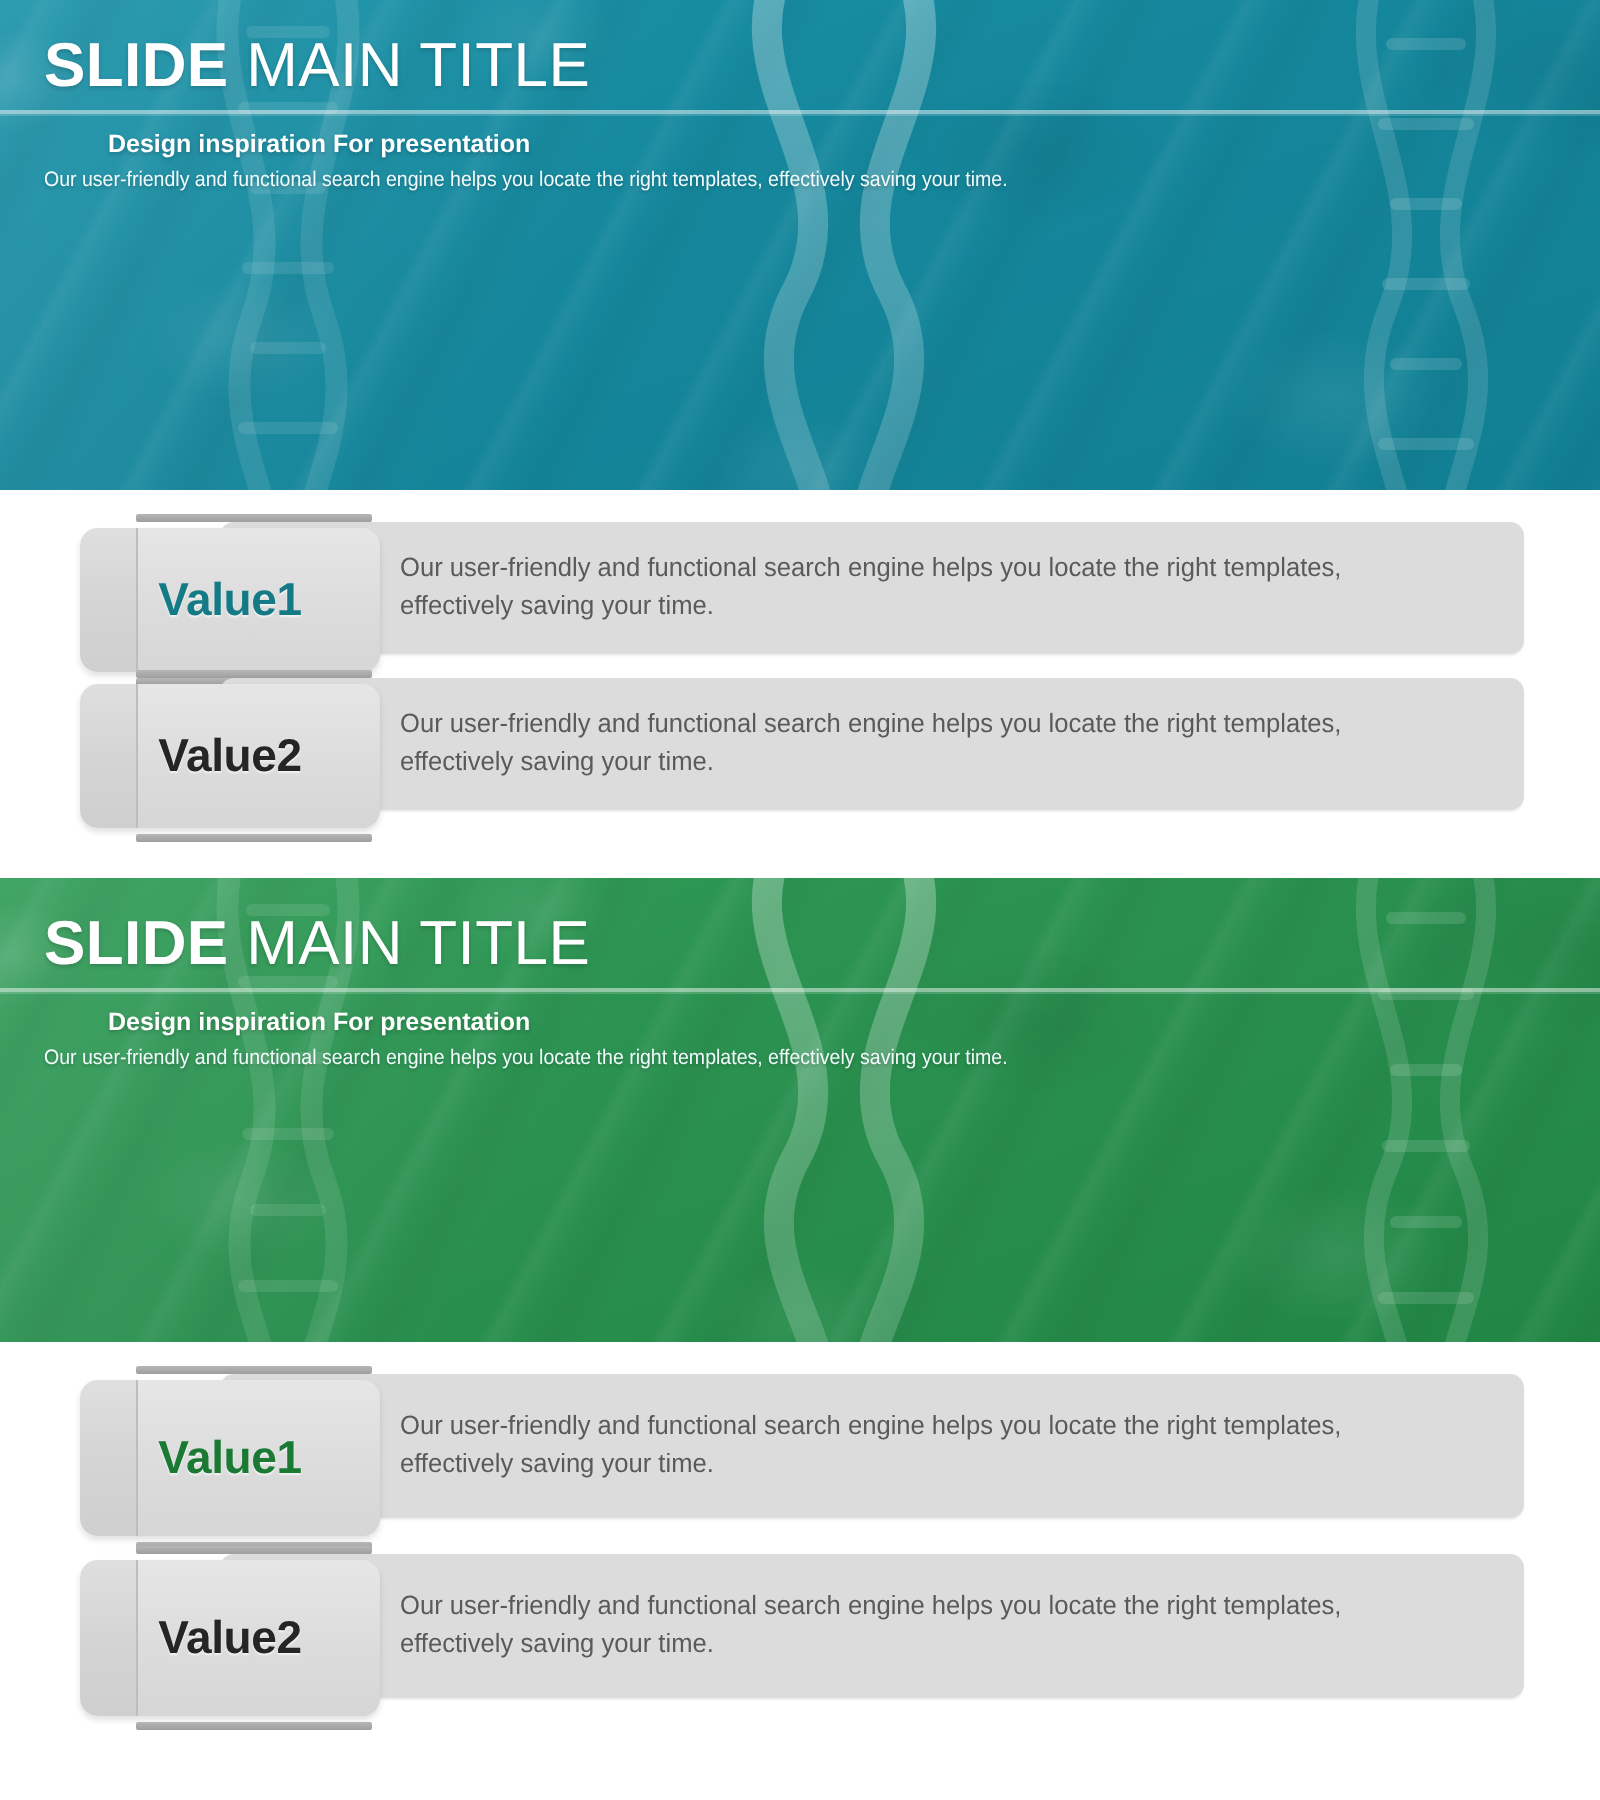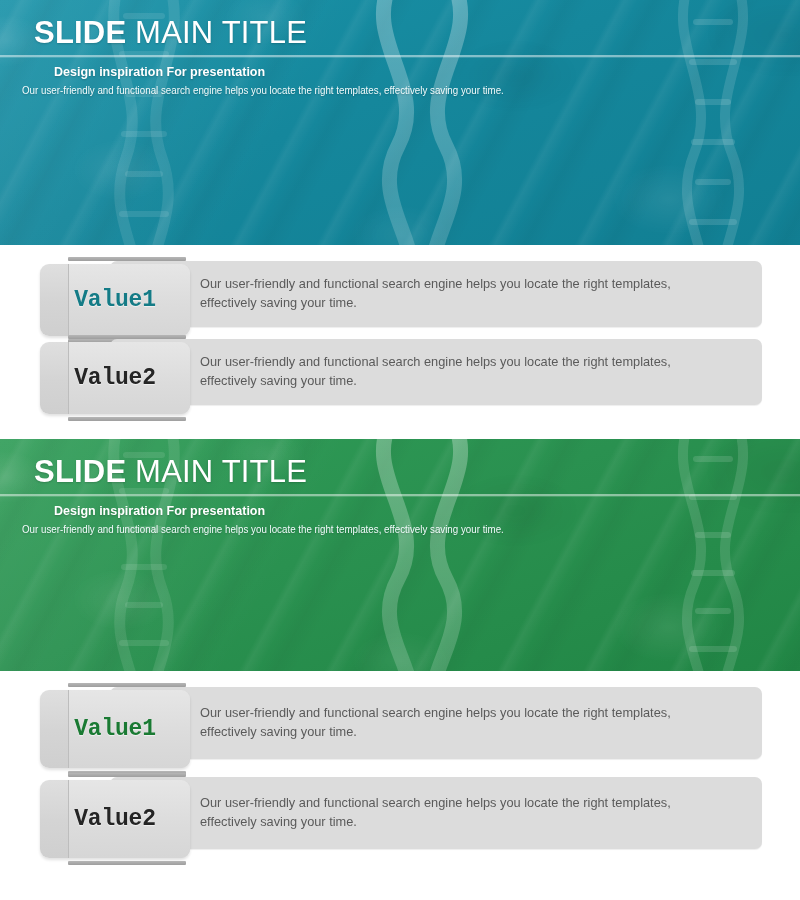--- a/index.html
+++ b/index.html
@@ -118,21 +118,20 @@
     z-index: 5;
   }
 
   .slide-title {
     font-size: 31px;
     letter-spacing: .2px;
     color: #ffffff;
     line-height: 1;
     white-space: nowrap;
     text-shadow: 0 1px 2px rgba(0,0,0,.18);
-    margin-left: 12px;
   }
   .slide-title .t-strong { font-weight: bold; }
   .slide-title .t-light  { font-weight: normal; }
 
   .slide-subtitle {
     font-size: 12.5px;
     font-weight: bold;
     color: #ffffff;
     white-space: nowrap;
     text-shadow: 0 1px 2px rgba(0,0,0,.22);
@@ -205,21 +204,20 @@
     position: absolute;
     left: 0;
     right: 0;
     top: 50%;
     transform: translateY(-50%);
     text-align: center;
     font-size: 23px;
     font-weight: bold;
     letter-spacing: -.2px;
     text-shadow: 0 1px 1px rgba(255,255,255,.65);
-    font-family: Liberation Mono, monospace;
   }
 
   
   .chip-bar {
     position: absolute;
     left: 28px;
     width: 118px;
     height: 4px;
     background: linear-gradient(180deg, #b6b6b6, #9e9e9e);
     border-radius: 1px;

